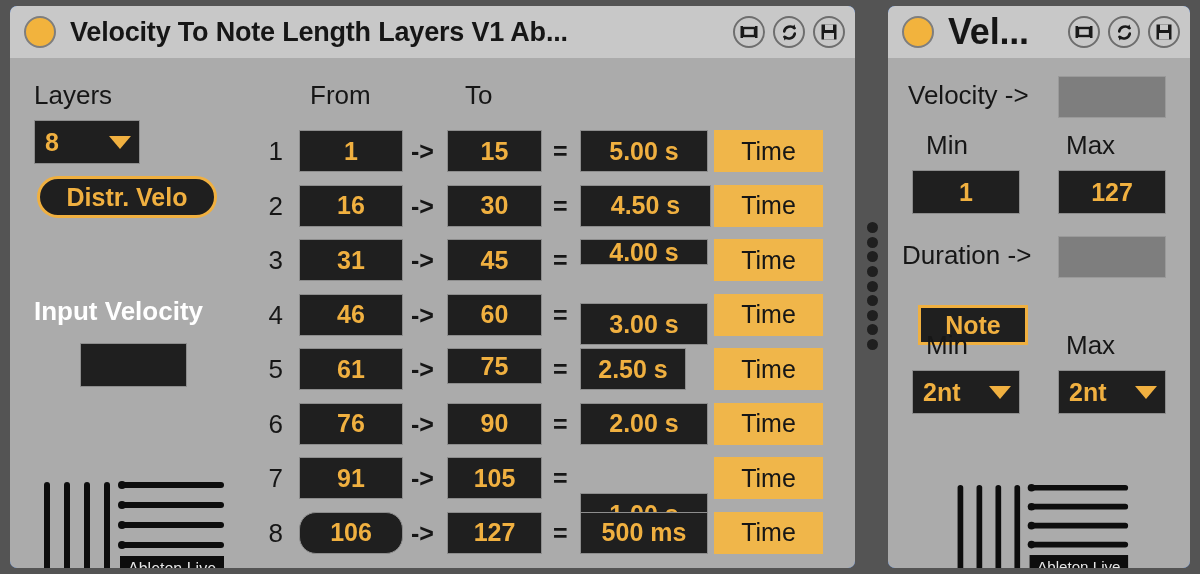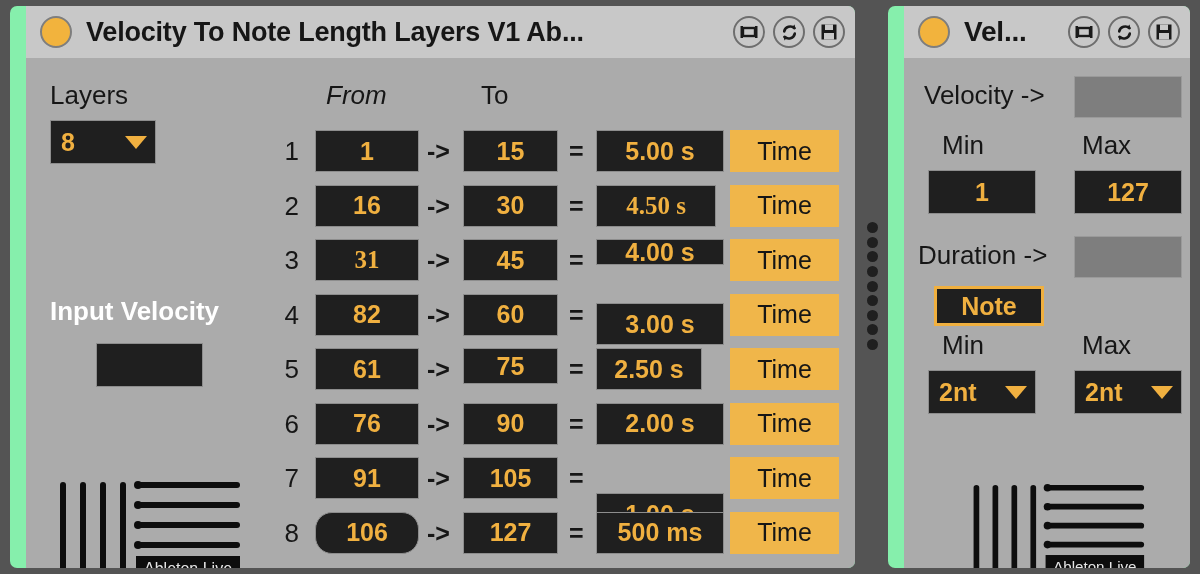--- a/index.html
+++ b/index.html
@@ -15,25 +15,24 @@
   }
   .stage {
     position: relative;
     width: 1200px;
     height: 574px;
   }
 
   
   .device {
     position: absolute;
-    background: #86efac;
+    background: #3b82f6;
     border-radius: 7px;
     overflow: hidden;
     box-sizing: border-box;
-    padding-left: 16px;
   }
   #device-main { left: 10px; top: 6px; width: 845px; height: 562px; }
   #device-side { left: 888px; top: 6px; width: 302px; height: 562px; }
 
   .titlebar {
     position: relative;
     height: 52px;
     background: #c8c8c8;
     display: flex;
     align-items: center;
@@ -51,21 +50,21 @@
   .title-text {
     margin-left: 14px;
     font-size: 27px;
     font-weight: bold;
     color: #161616;
     white-space: nowrap;
     overflow: hidden;
     flex: 1 1 auto;
     letter-spacing: -0.2px;
   }
-  #device-side .title-text { font-size: 28px; }
+  #device-side .title-text { font-size: 36px; }
   .title-icons {
     display: flex;
     align-items: center;
     gap: 8px;
     flex: 0 0 auto;
   }
   .ticon {
     width: 32px; height: 32px;
     border-radius: 50%;
     border: 2.5px solid #6e6e6e;
@@ -161,20 +160,21 @@
     background: #1f1f1f;
     border: 3px solid #f0b040;
     color: #f0b040;
     font-size: 25px;
     font-weight: bold;
     display: flex;
     align-items: center;
     justify-content: center;
     box-sizing: border-box;
     white-space: nowrap;
+    margin-top: 19px;
   }
   
   .orangebtn {
     position: absolute;
     background: #f0b64a;
     color: #161616;
     font-size: 25px;
     display: flex;
     align-items: center;
     justify-content: center;
@@ -256,20 +256,21 @@
 
     <div class="body-main">
 
       <div class="lbl" style="left:24px; top:22px;">Layers</div>
 
       <div class="dropdown" style="left:24px; top:62px; width:106px; height:44px;">
         <span class="dd-val">8</span>
         <span class="tri"></span>
       </div>
 
+      <div class="pill" style="left:27px; top:118px; width:180px; height:42px;">Distr. Velo</div>
 
       <div class="lbl lbl-white" style="left:24px; top:238px;">Input Velocity</div>
       <div class="numbox" style="left:70px; top:285px; width:107px; height:44px;"></div>
 
       <div class="logo" style="left:26px; top:412px;">
         <svg width="190" height="135" viewBox="0 0 190 135">
           <g fill="#0d0d0d">
             <rect x="8" y="12" width="6" height="120" rx="3"></rect>
             <rect x="28" y="12" width="6" height="120" rx="3"></rect>
             <rect x="48" y="12" width="6" height="120" rx="3"></rect>
@@ -283,47 +284,47 @@
             <circle cx="86" cy="55" r="4"></circle>
             <circle cx="86" cy="75" r="4"></circle>
             <rect x="84" y="86" width="104" height="46"></rect>
           </g>
           <text x="92" y="104" fill="#e6e6e6" font-family="Liberation Sans, sans-serif" font-size="16">Ableton Live</text>
           <text x="92" y="120" fill="#e6e6e6" font-family="Liberation Sans, sans-serif" font-size="16">for Drummer</text>
           <text x="92" y="130" fill="#e6e6e6" font-family="Liberation Sans, sans-serif" font-size="9">AbletonDrummer.com</text>
         </svg>
       </div>
 
-      <div class="lbl" style="left:300px; top:22px;font-style:italic;">From</div>
+      <div class="lbl" style="left:300px; top:22px;">From</div>
       <div class="lbl" style="left:455px; top:22px;">To</div>
 
       <div id="table-rows">
           <div class="rownum" style="left: 251px; top: 78px;">1</div>
           <div class="numbox" style="left: 289px; top: 72px; width: 104px; height: 42px;">1</div>
           <div class="sep" style="left: 401px; top: 79px;">-&gt;</div>
           <div class="numbox" style="left: 437px; top: 72px; width: 95px; height: 42px;">15</div>
           <div class="sep" style="left: 543px; top: 79px;">=</div>
           <div class="numbox" style="left: 570px; top: 72px; width: 128px; height: 42px;">5.00 s</div>
           <div class="orangebtn" style="left: 704px; top: 72px; width: 109px; height: 42px;">Time</div>
           <div class="rownum" style="left: 251px; top: 132.5px;">2</div>
           <div class="numbox" style="left: 289px; top: 126.5px; width: 104px; height: 42px;">16</div>
           <div class="sep" style="left: 401px; top: 133.5px;">-&gt;</div>
           <div class="numbox" style="left: 437px; top: 126.5px; width: 95px; height: 42px;">30</div>
           <div class="sep" style="left: 543px; top: 133.5px;">=</div>
-          <div class="numbox" style="left: 570px; top: 126.5px; width: 120px; height: 42px; font-family: Liberation Serif, serif;">4.50 s</div>
+          <div class="numbox" style="left: 570px; top: 126.5px; width: 131px; height: 42px;">4.50 s</div>
           <div class="orangebtn" style="left: 704px; top: 126.5px; width: 109px; height: 42px;">Time</div>
           <div class="rownum" style="left: 251px; top: 187px;">3</div>
-          <div class="numbox" style="left: 289px; top: 181px; width: 104px; height: 42px; font-family: Liberation Serif, serif;">31</div>
+          <div class="numbox" style="left: 289px; top: 181px; width: 104px; height: 42px;">31</div>
           <div class="sep" style="left: 401px; top: 188px;">-&gt;</div>
           <div class="numbox" style="left: 437px; top: 181px; width: 95px; height: 42px;">45</div>
           <div class="sep" style="left: 543px; top: 188px;">=</div>
           <div class="numbox" style="left: 570px; top: 181px; width: 128px; height: 26px;">4.00 s</div>
           <div class="orangebtn" style="left: 704px; top: 181px; width: 109px; height: 42px;">Time</div>
           <div class="rownum" style="left: 251px; top: 241.5px;">4</div>
-          <div class="numbox" style="left: 289px; top: 235.5px; width: 104px; height: 42px;">82</div>
+          <div class="numbox" style="left: 289px; top: 235.5px; width: 104px; height: 42px;">46</div>
           <div class="sep" style="left: 401px; top: 242.5px;">-&gt;</div>
           <div class="numbox" style="left: 437px; top: 235.5px; width: 95px; height: 42px;">60</div>
           <div class="sep" style="left: 543px; top: 242.5px;">=</div>
           <div class="numbox" style="left: 570px; top: 245px; width: 128px; height: 42px;">3.00 s</div>
           <div class="orangebtn" style="left: 704px; top: 235.5px; width: 109px; height: 42px;">Time</div>
           <div class="rownum" style="left: 251px; top: 296px;">5</div>
           <div class="numbox" style="left: 289px; top: 290px; width: 104px; height: 42px;">61</div>
           <div class="sep" style="left: 401px; top: 297px;">-&gt;</div>
           <div class="numbox" style="left: 437px; top: 290px; width: 95px; height: 36px;">75</div>
           <div class="sep" style="left: 543px; top: 297px;">=</div>

